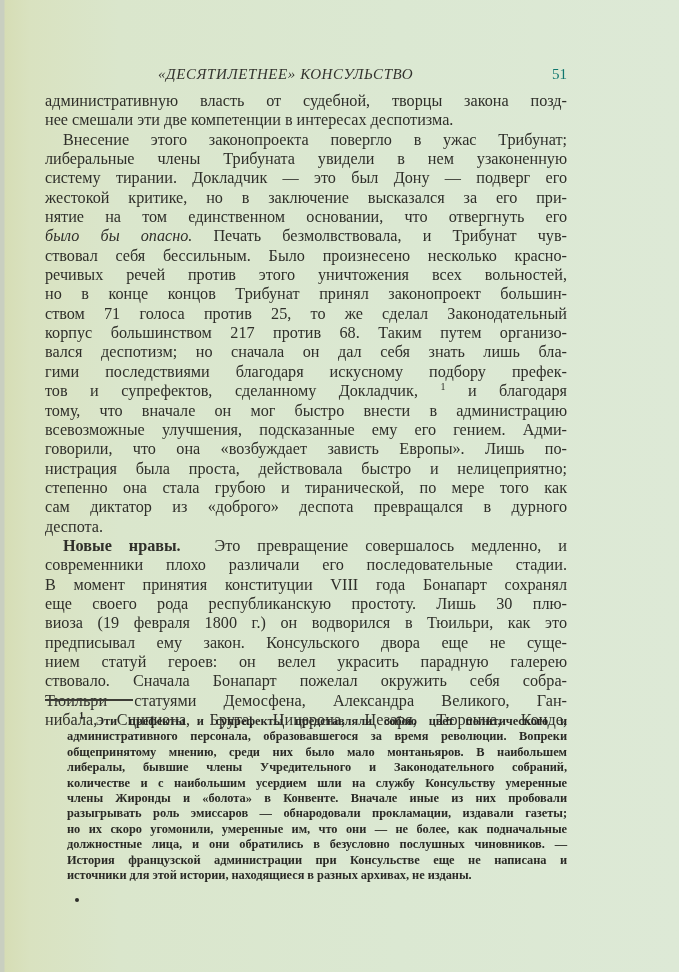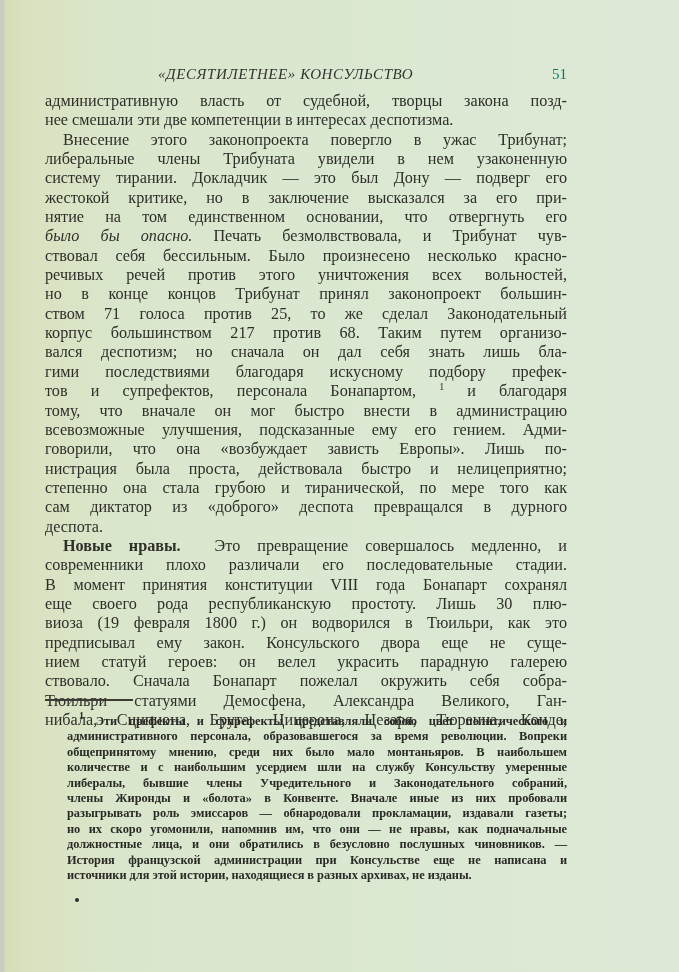--- a/index.html
+++ b/index.html
@@ -129,21 +129,21 @@
     <span class="line">жестокой критике, но в заключение высказался за его при-</span>
     <span class="line">нятие на том единственном основании, что отвергнуть его</span>
     <span class="line"><em>было бы опасно.</em> <span>Печать безмолвствовала, и Трибунат чув-</span></span>
     <span class="line">ствовал себя бессильным. Было произнесено несколько красно-</span>
     <span class="line">речивых речей против этого уничтожения всех вольностей,</span>
     <span class="line">но в конце концов Трибунат принял законопроект большин-</span>
     <span class="line">ством 71 голоса против 25, то же сделал Законодательный</span>
     <span class="line">корпус большинством 217 против 68. Таким путем организо-</span>
     <span class="line">вался деспотизм; но сначала он дал себя знать лишь бла-</span>
     <span class="line">гими последствиями благодаря искусному подбору префек-</span>
-    <span class="line"><span>тов и супрефектов, персонала Бонапартом,</span> <sup class="fn">1</sup> <span>и благодаря</span></span>
+    <span class="line"><span>тов и супрефектов, сделанному Докладчик,</span> <sup class="fn">1</sup> <span>и благодаря</span></span>
     <span class="line">тому, что вначале он мог быстро внести в администрацию</span>
     <span class="line">всевозможные улучшения, подсказанные ему его гением. Адми-</span>
     <span class="line">говорили, что она «возбуждает зависть Европы». Лишь по-</span>
     <span class="line">нистрация была проста, действовала быстро и нелицеприятно;</span>
     <span class="line">степенно она стала грубою и тиранической, по мере того как</span>
     <span class="line">сам диктатор из «доброго» деспота превращался в дурного</span>
     <span class="line last">деспота.</span>
     <span class="line indent"><b>Новые нравы.</b>&nbsp; <span>Это превращение совершалось медленно, и</span></span>
     <span class="line">современники плохо различали его последовательные стадии.</span>
     <span class="line">В момент принятия конституции VIII года Бонапарт сохранял</span>
@@ -155,25 +155,25 @@
     <span class="line">Тюильри статуями Демосфена, Александра Великого, Ган-</span>
     <span class="line">нибала, Сципиона, Брута, Цицерона, Цезаря, Тюренна, Конде,</span>
   </div>
 
   <div class="rule"></div>
 
   <div class="footnotes">
     <span class="fline indent"><sup class="fn">1</sup> <span>Эти префекты и супрефекты представляли собою цвет политического и</span></span>
     <span class="fline">административного персонала, образовавшегося за время революции. Вопреки</span>
     <span class="fline">общепринятому мнению, среди них было мало монтаньяров. В наибольшем</span>
+    <span class="fline">либералы, бывшие члены Учредительного и Законодательного собраний,</span>
     <span class="fline">количестве и с наибольшим усердием шли на службу Консульству умеренные</span>
-    <span class="fline">либералы, бывшие члены Учредительного и Законодательного собраний,</span>
     <span class="fline">члены Жиронды и «болота» в Конвенте. Вначале иные из них пробовали</span>
     <span class="fline">разыгрывать роль эмиссаров — обнародовали прокламации, издавали газеты;</span>
-    <span class="fline">но их скоро угомонили, напомнив им, что они — не нравы, как подначальные</span>
+    <span class="fline">но их скоро угомонили, умеренные им, что они — не более, как подначальные</span>
     <span class="fline">должностные лица, и они обратились в безусловно послушных чиновников. —</span>
     <span class="fline">История французской администрации при Консульстве еще не написана и</span>
     <span class="fline last">источники для этой истории, находящиеся в разных архивах, не изданы.</span>
   </div>
 
 </div>
 
 <div class="speck" style="left:75px; top:898px;"></div>
 
 </body></html>

